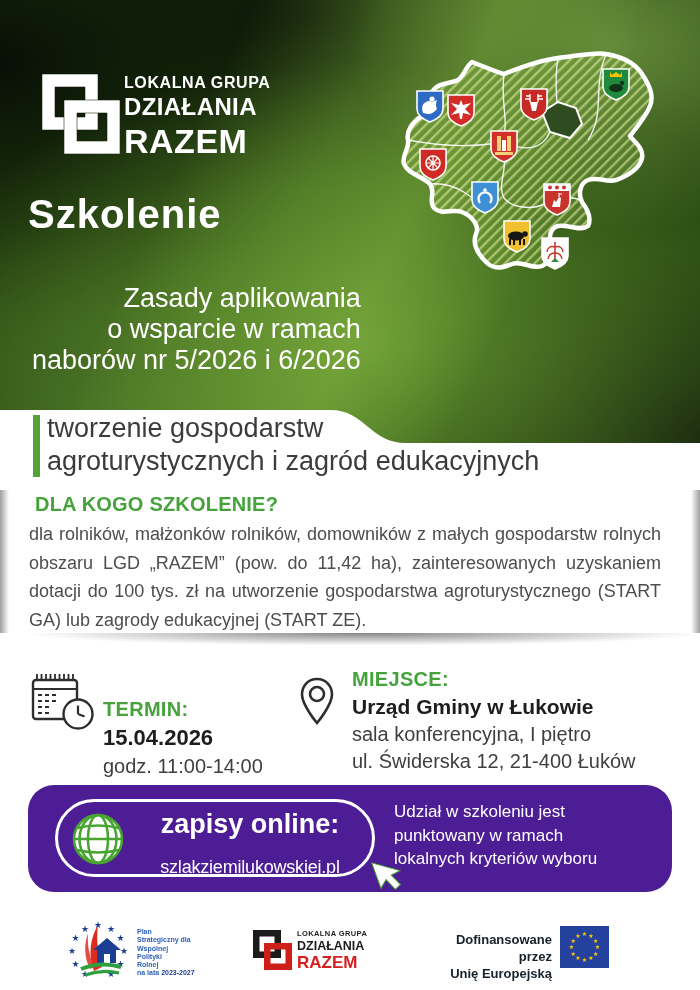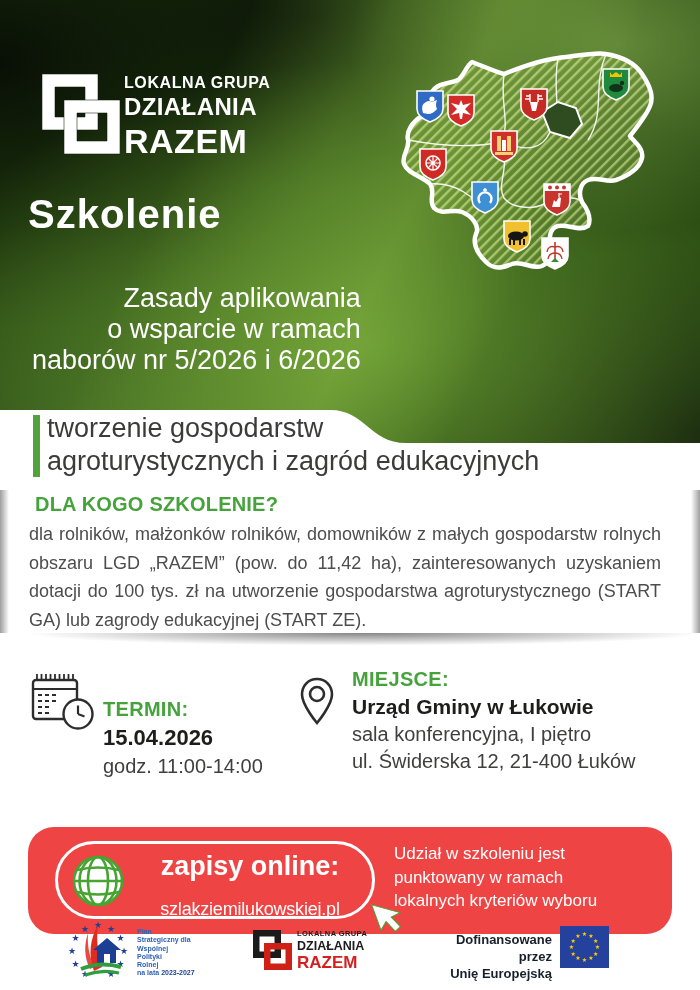--- a/index.html
+++ b/index.html
@@ -63,22 +63,22 @@
   .cal-icon { position:absolute; left:30px; top:672px; }
   .pin-icon { position:absolute; left:299px; top:676px; }
   .termin { position:absolute; left:103px; top:670px; }
   .miejsce { position:absolute; left:352px; top:640px; }
   .sec-label { color:#46a33c; font-size:20px; font-weight:700; letter-spacing:.3px;margin-top:28px; }
   .sec-strong { color:#1d1d1b; font-size:22px; font-weight:700; margin-top:4px; }
   .sec-strong.venue { font-size:21px; }
   .sec-plain { color:#3f3f3e; font-size:20px; margin-top:4px; }
   
   .signup {
-    position:absolute; left:28px; top:827px; width:644px; height:107px;
-    background:#ef4444; border-radius:26px;
+    position:absolute; left:28px; top:785px; width:644px; height:107px;
+    background:#4c1d95; border-radius:26px;
   }
   .pill {
     position:absolute; left:27px; top:14px; width:320px; height:78px;
     border:3px solid #fff; border-radius:44px;
   }
   .globe { position:absolute; left:13px; top:10px; }
   .pill-text { position:absolute; left:76px; top:7px; width:232px; text-align:center; color:#fff; }
   .pill-text .zt { font-size:27px; font-weight:700; }
   .pill-text .zu { font-size:18px; margin-top:17px; letter-spacing:-.2px; }
   .cursor { position:absolute; left:316px; top:54px; transform:rotate(-20deg); }

